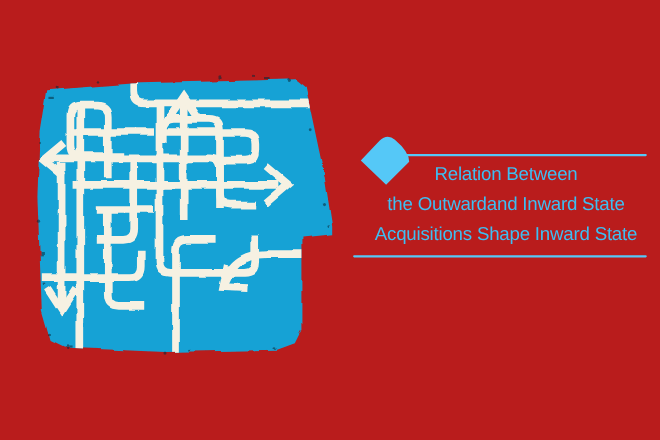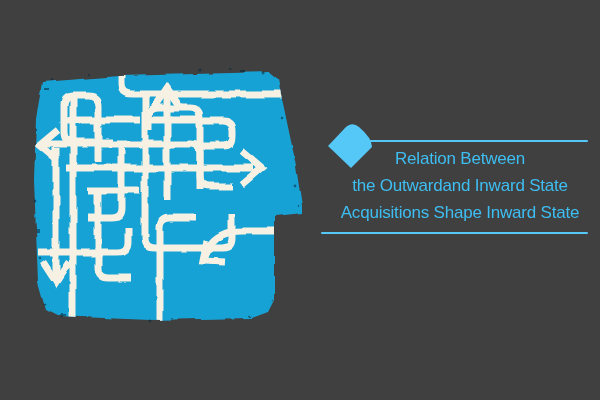--- a/index.html
+++ b/index.html
@@ -1,20 +1,20 @@
 <!DOCTYPE html>
 <html><head>
 <meta charset="utf-8">
 <style>
   html,body{margin:0;padding:0;}
   body{
     width:600px;height:400px;background:#ffffff;overflow:hidden;position:relative;
     font-family:"Liberation Sans", sans-serif;
   }
-  .stage{position:absolute;inset:0;width:600px;height:400px;background:#404040;}
+  .stage{position:absolute;inset:0;width:600px;height:400px;background:#b91c1c;}
   .illustration{position:absolute;left:0;top:0;width:600px;height:400px;}
   .callout-rule{
     position:absolute;height:2px;background:#55c8f7;border-radius:1px;
   }
   .rule-top{left:368px;top:140px;width:220px;}
   .rule-bottom{left:321px;top:232px;width:267px;}
   .diamond-wrap{position:absolute;left:326px;top:120px;width:50px;height:50px;}
   .callout-text{
     position:absolute;left:305px;top:145px;width:310px;
     text-align:center;color:#3ebef2;

